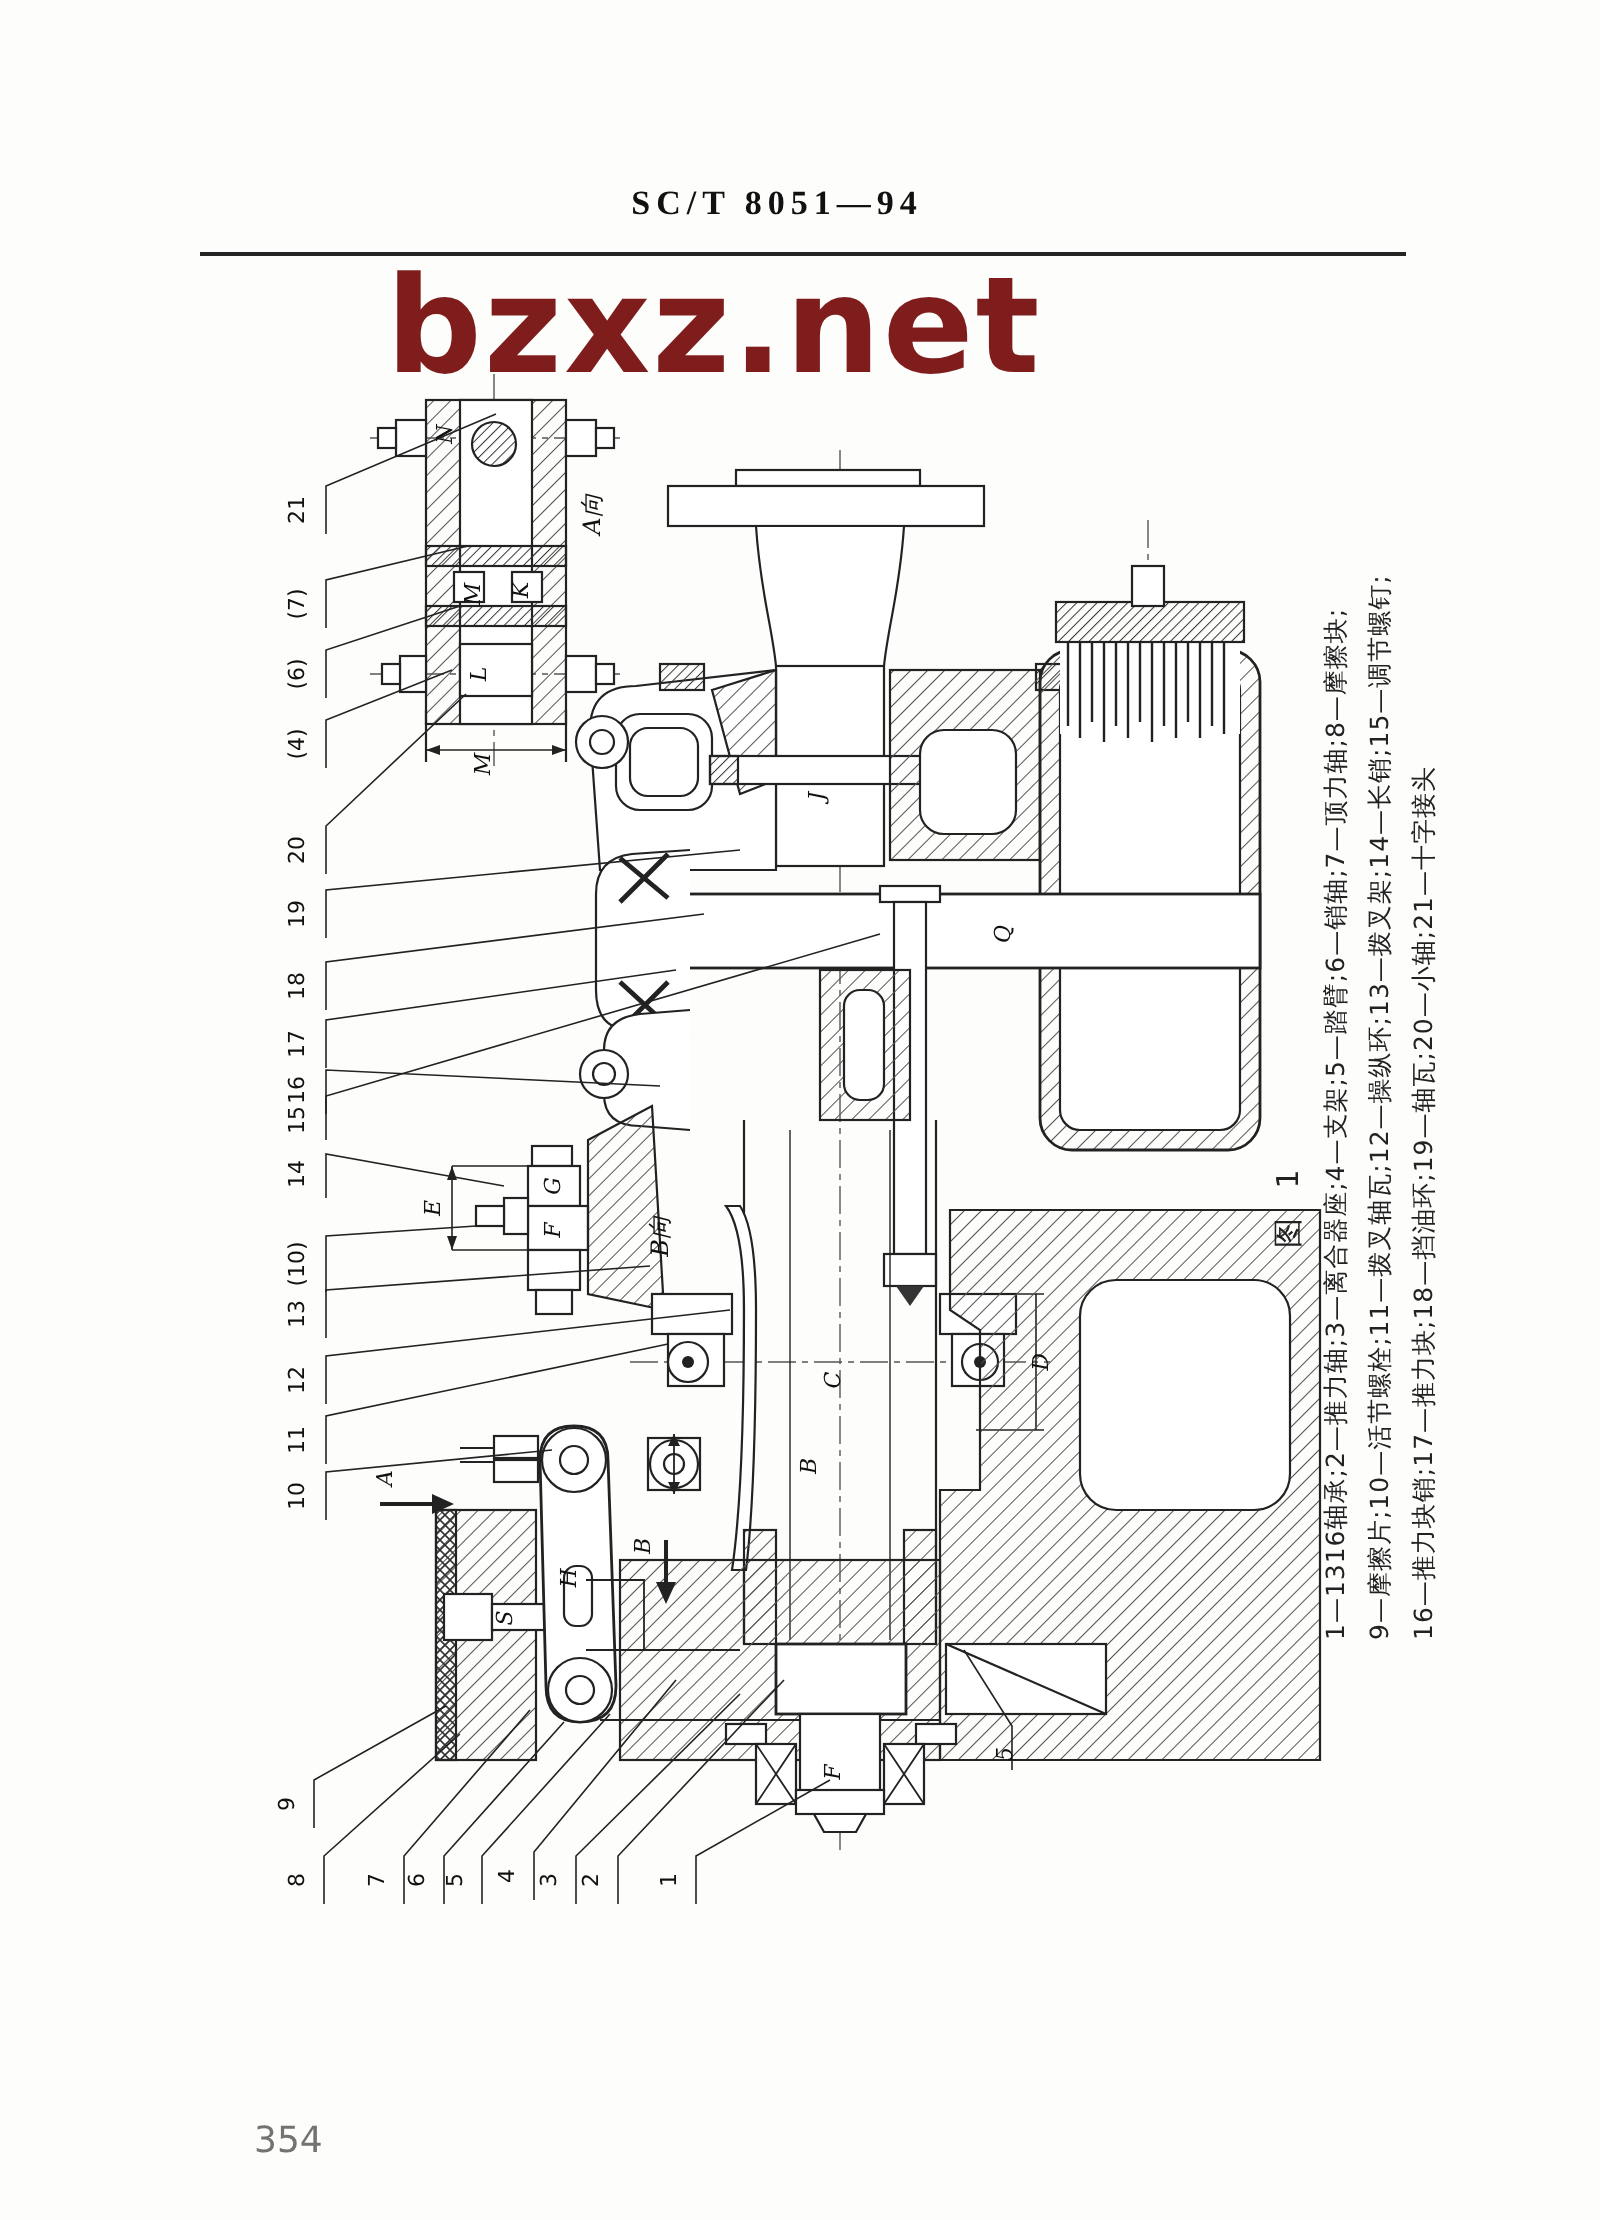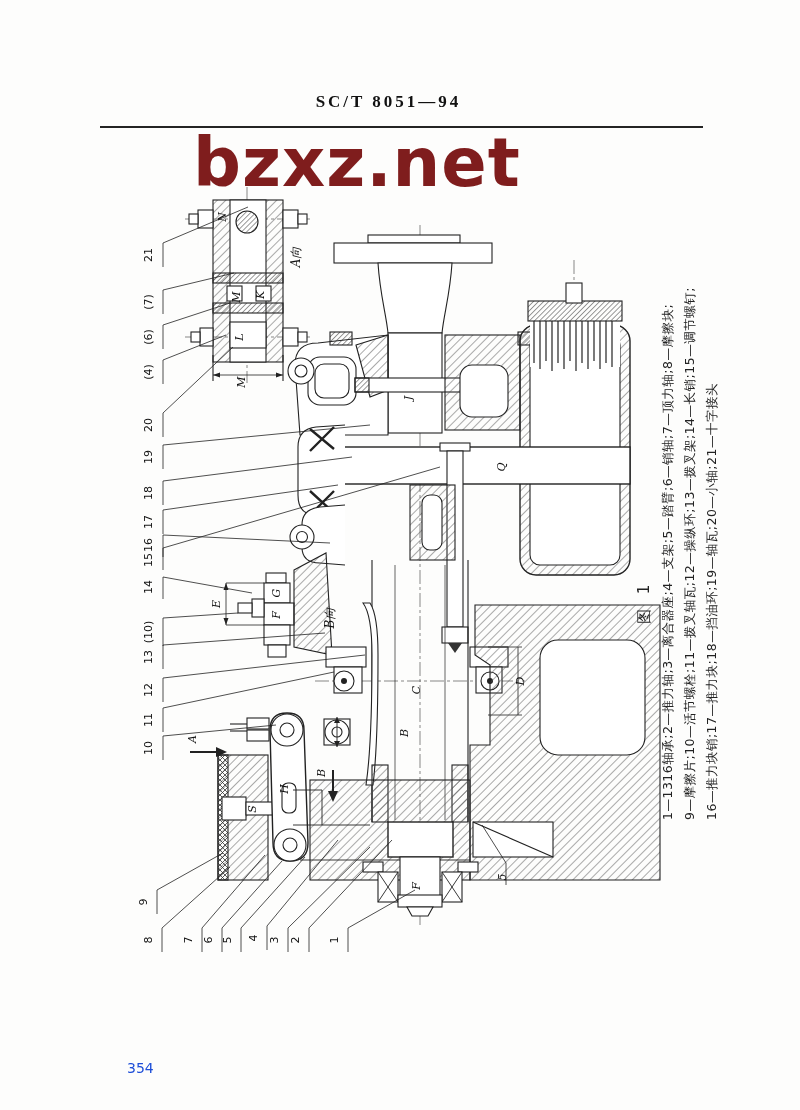--- a/index.html
+++ b/index.html
@@ -18,21 +18,21 @@
     font-family:"DejaVu Sans",sans-serif;font-weight:bold;font-size:67px;
     letter-spacing:1px;color:#7f1d1d;user-select:none;
   }
   .fig-caption{
     position:absolute;left:632px;top:820px;width:650px;height:92px;
     transform:rotate(-90deg);transform-origin:0 0;
     font-family:"DejaVu Sans",sans-serif;color:#222;
   }
   .fig-title{font-size:15px;letter-spacing:5px;padding-left:196px;height:25px;line-height:25px;}
   .cap-line{font-size:12.5px;line-height:22px;white-space:nowrap;letter-spacing:.5px;}
-  .pageno{position:absolute;left:127px;top:1060px;font-family:"DejaVu Sans",sans-serif;font-size:14px;color:#1d4ed8;}
+  .pageno{position:absolute;left:127px;top:1060px;font-family:"DejaVu Sans",sans-serif;font-size:18px;color:#737373;}
   svg{position:absolute;left:130px;top:185px;}
   .cn{font:11px "DejaVu Sans",sans-serif;fill:#111;}
   .lt{font:italic 11px "DejaVu Serif",serif;fill:#111;}
   .lt2{font:italic 12px "DejaVu Serif",serif;fill:#111;}
 </style>
 </head>
 <body>
 
 <div class="hdr">SC/T 8051—94</div>
 <div class="rule"></div>

